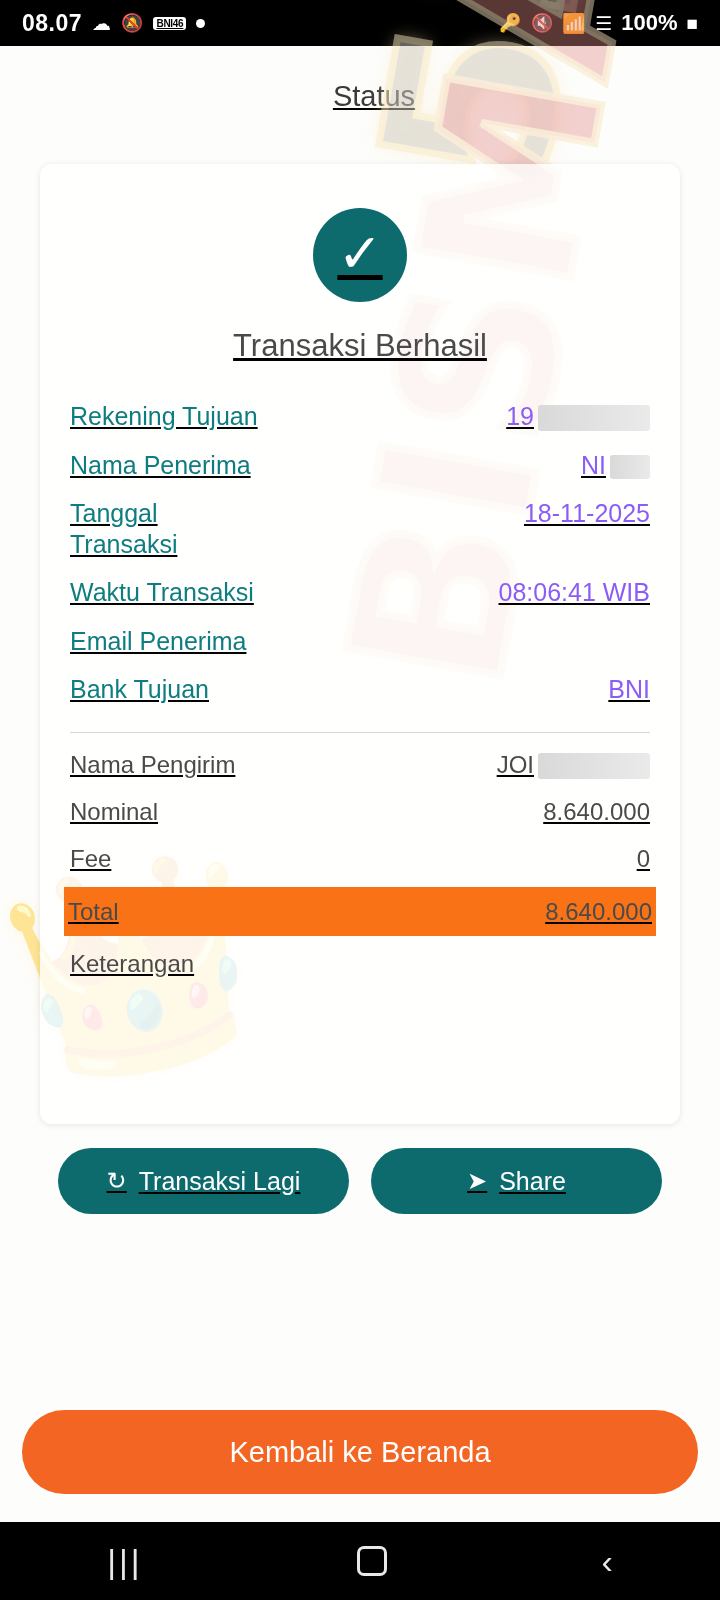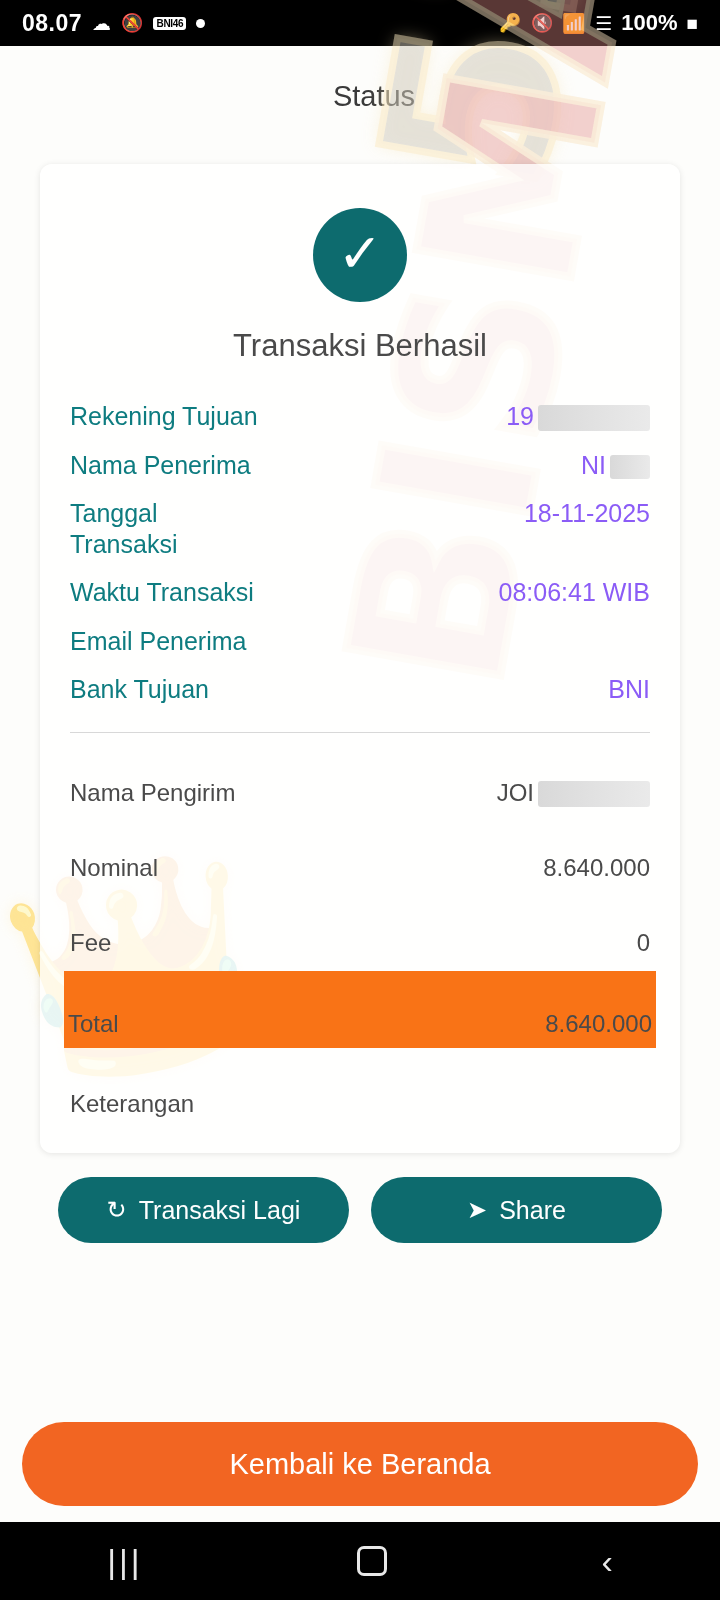--- a/index.html
+++ b/index.html
@@ -9,20 +9,21 @@
     background: #ffffff;
     font-family: "Liberation Sans", sans-serif;
     overflow: hidden;
   }
   #app {
     position: relative;
     width: 720px;
     height: 1600px;
     background: #fdfdfb;
     overflow: hidden;
+    text-decoration: underline;
   }
 
   
   .statusbar {
     height: 46px;
     background: #000000;
     color: #ffffff;
     display: flex;
     align-items: center;
     justify-content: space-between;
@@ -159,21 +160,20 @@
   }
   .row .val {
     font-size: 25px;
     color: #8b5cf6;
     text-align: right;
     line-height: 1.22;
   }
   .row.plain .lbl, .row.plain .val {
     color: #4a4a4a;
     font-size: 24px;
-    margin-top: 28px;
   }
   .divider {
     border-top: 1px solid #d8d8d8;
     margin: 18px 0 8px 0;
   }
   .row.total {
     background: #f97316;
     padding: 10px 4px;
     margin: 4px -6px;
   }
@@ -209,21 +209,21 @@
     justify-content: center;
     gap: 12px;
     cursor: pointer;
     font-family: "Liberation Sans", sans-serif;
   }
   .btn .bi { font-size: 24px; }
 
   
   .cta-wrap {
     position: absolute;
-    left: 0; bottom: 94px;
+    left: 0; bottom: 106px;
     width: 720px;
     padding: 0 22px;
     z-index: 9;
   }
   .cta {
     width: 100%;
     height: 84px;
     border: none;
     border-radius: 42px;
     background: #f26522;

